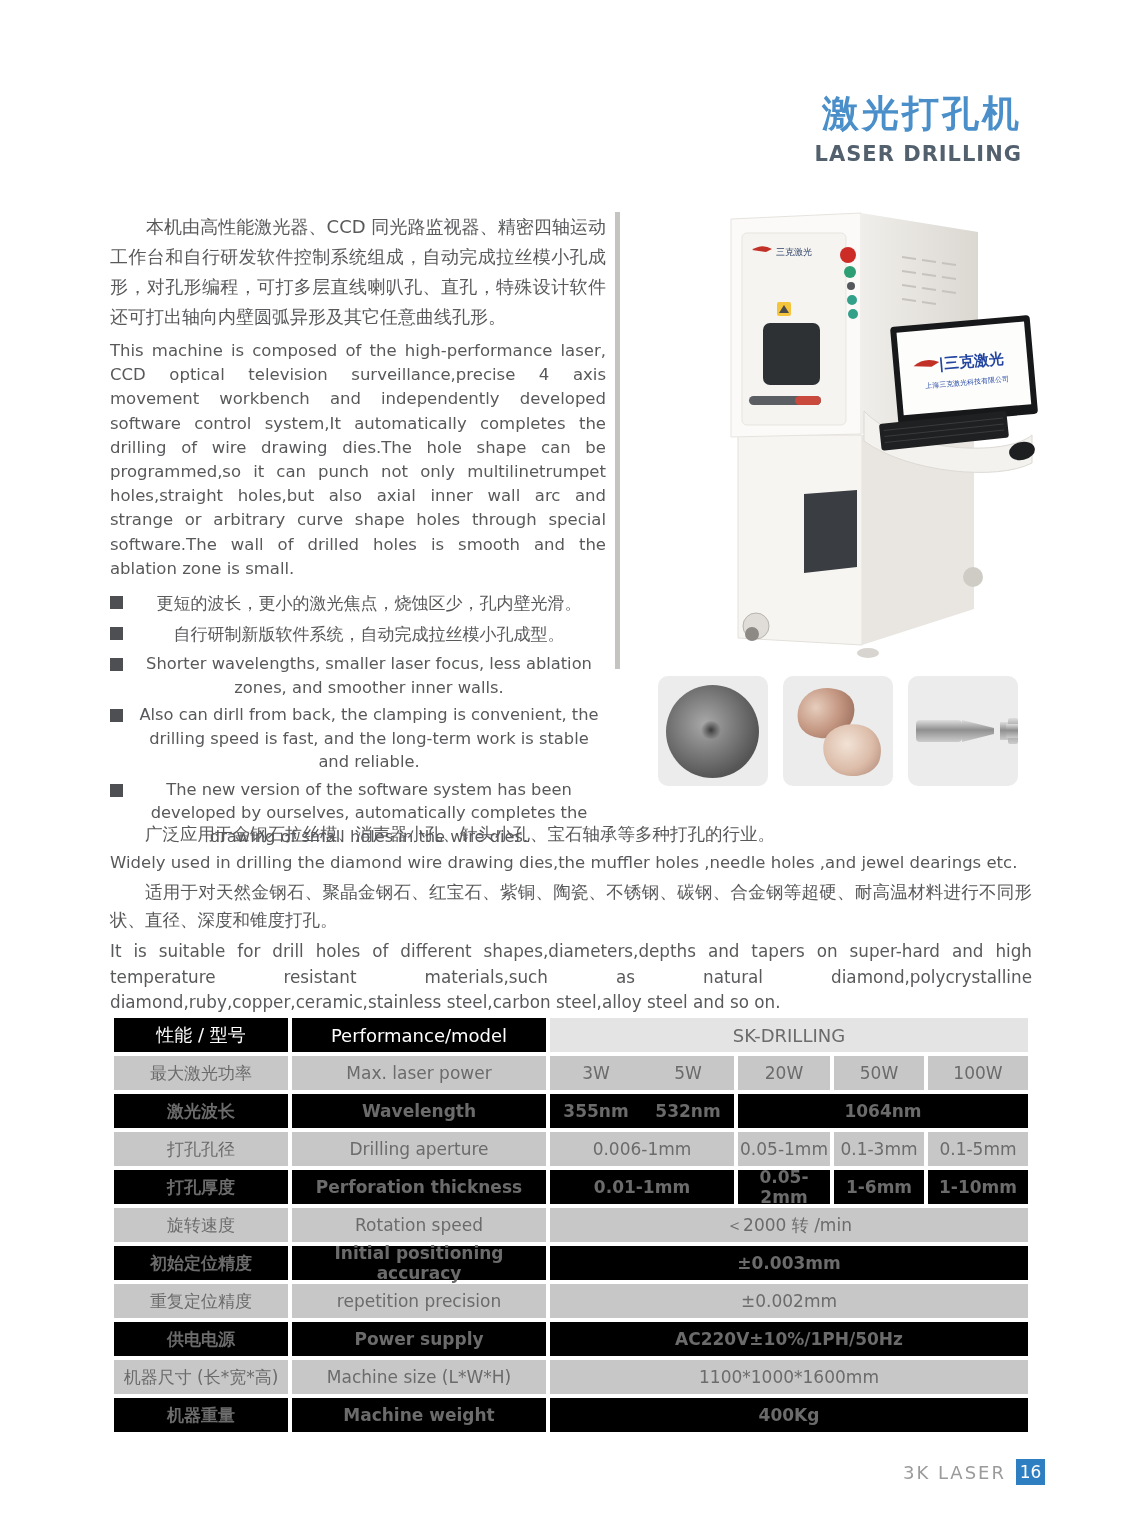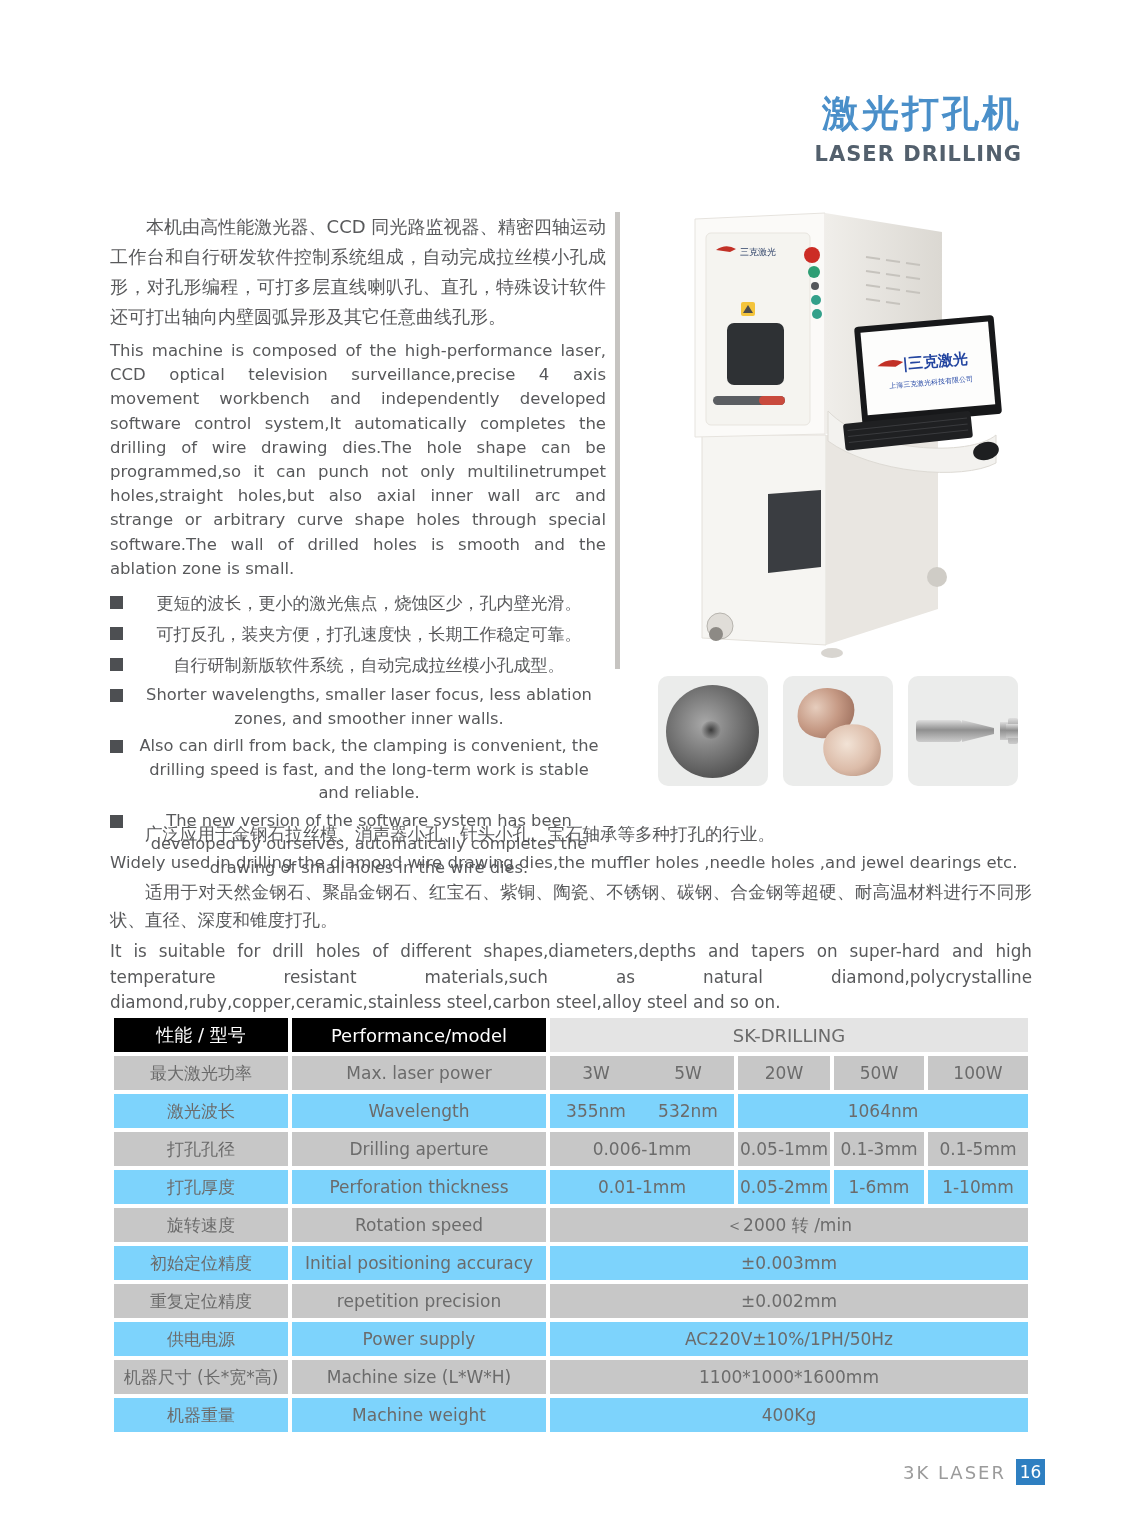--- a/index.html
+++ b/index.html
@@ -19,21 +19,21 @@
   .features li{display:flex;margin-bottom:4px;text-align:center;}
   .features li.zh{font-size:17px;line-height:27px;}
   .features li.en{font-size:16.3px;line-height:23.5px;}
   .bullet{width:13px;height:13px;background:#4d4f52;flex:0 0 13px;margin-right:9px;margin-top:6px;}
   .features li .txt{flex:1;}
 
   
   .v-divider{position:absolute;left:615px;top:197px;width:5px;height:457px;background:#c6c4c1;}
 
   
-  .machine-wrap{position:absolute;left:640px;top:190px;width:455px;height:462px;}
+  .machine-wrap{position:absolute;left:676px;top:190px;width:455px;height:462px;}
 
   
   .thumbs{position:absolute;left:658px;top:661px;display:flex;gap:15px;}
   .thumb{width:110px;height:110px;border-radius:10px;background:#ebeceb;position:relative;overflow:hidden;}
   .die-circle{position:absolute;left:8px;top:9px;width:93px;height:93px;border-radius:50%;
       background:radial-gradient(circle at 42% 42%,#a9a9a9 0%,#7f7f7f 35%,#565656 70%,#454545 100%);}
   .die-circle:after{content:"";position:absolute;left:34px;top:36px;width:22px;height:18px;border-radius:50%;
       background:radial-gradient(circle,#3a3a3a 0%,rgba(90,90,90,0) 70%);}
   .nugget1{position:absolute;left:14px;top:12px;width:58px;height:50px;border-radius:46% 54% 50% 50%/55% 45% 55% 45%;
       background:radial-gradient(circle at 35% 35%,#e6cdbd 0%,#c69a85 45%,#8d5f4e 100%);transform:rotate(-12deg);}
@@ -48,21 +48,21 @@
   .app-en2{font-size:16.8px;line-height:25.5px;text-align:justify;margin:0;}
 
   
   .spec-table{position:absolute;left:114px;top:1003px;width:914px;
       display:grid;grid-template-columns:174px 254px 184px 92px 90px 100px;
       gap:4px;grid-auto-rows:34px;}
   .cell{display:flex;align-items:center;justify-content:center;font-size:17px;color:#6b6b6b;text-align:center;}
   .cell.blue{background:#000000;color:#ffffff;font-size:18px;}
   .cell.hdr{background:#e4e4e4;color:#6b6b6b;font-size:18px;}
   .cell.dark{background:#c7c7c7;}
-  .cell.light{background:#7dd3fc;}
+  .cell.light{background:#000000;font-weight:bold;}
   .span3{grid-column:span 3;}
   .span4{grid-column:span 4;}
   .split{justify-content:space-around;}
 
   
   .doc-footer{position:absolute;right:88px;top:1444px;display:flex;align-items:center;}
   .footer-brand{font-size:18px;color:#9b9b9b;letter-spacing:2px;}
   .page-badge{width:29px;height:26px;background:#2e7fc1;color:#ffffff;font-size:17px;
       display:flex;align-items:center;justify-content:center;margin-left:10px;}
 </style>
@@ -76,24 +76,20 @@
     <div class="title-en">LASER DRILLING</div>
   </div>
 
   <div class="left-col">
     <p class="zh-intro">本机由高性能激光器、CCD 同光路监视器、精密四轴运动工作台和自行研发软件控制系统组成，自动完成拉丝模小孔成形，对孔形编程，可打多层直线喇叭孔、直孔，特殊设计软件还可打出轴向内壁圆弧异形及其它任意曲线孔形。</p>
     <p class="en-intro">This machine is composed of the high-performance laser, CCD optical television surveillance,precise 4 axis movement workbench and independently developed software control system,It automatically completes the drilling of wire drawing dies.The hole shape can be programmed,so it can punch not only multilinetrumpet  holes,straight holes,but also axial inner wall arc and strange or arbitrary curve shape holes through special software.The wall of drilled holes is smooth and the ablation zone is small.</p>
     <ul class="features">
       <li class="zh">
         <span class="bullet"></span>
         <span class="txt">更短的波长，更小的激光焦点，烧蚀区少，孔内壁光滑。</span>
-        </li>
-      <li class="zh">
-        <span class="bullet"></span>
-        <span class="txt">可打反孔，装夹方便，打孔速度快，长期工作稳定可靠。</span>
         </li>
       <li class="zh">
         <span class="bullet"></span>
         <span class="txt">自行研制新版软件系统，自动完成拉丝模小孔成型。</span>
         </li>
       <li class="en">
         <span class="bullet"></span>
         <span class="txt">Shorter wavelengths, smaller laser focus, less ablation zones, and smoother inner walls.</span>
         </li>
       <li class="en">

